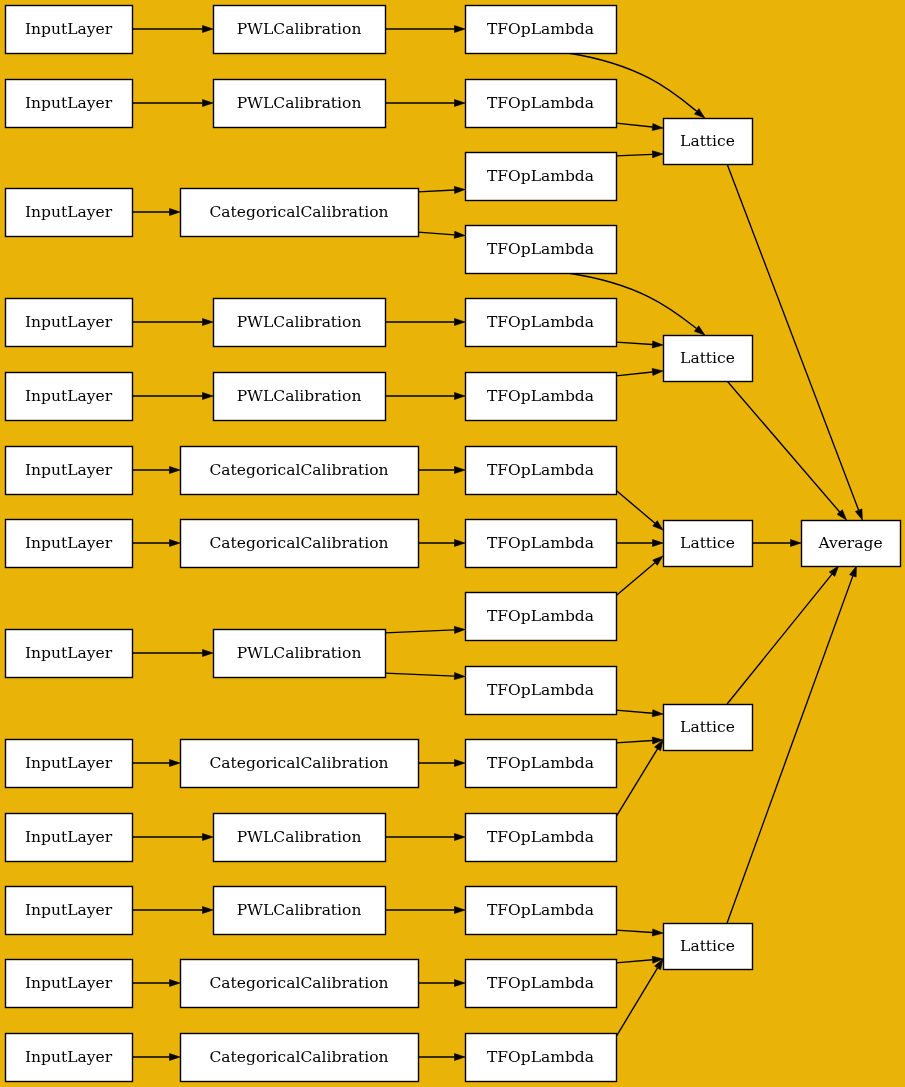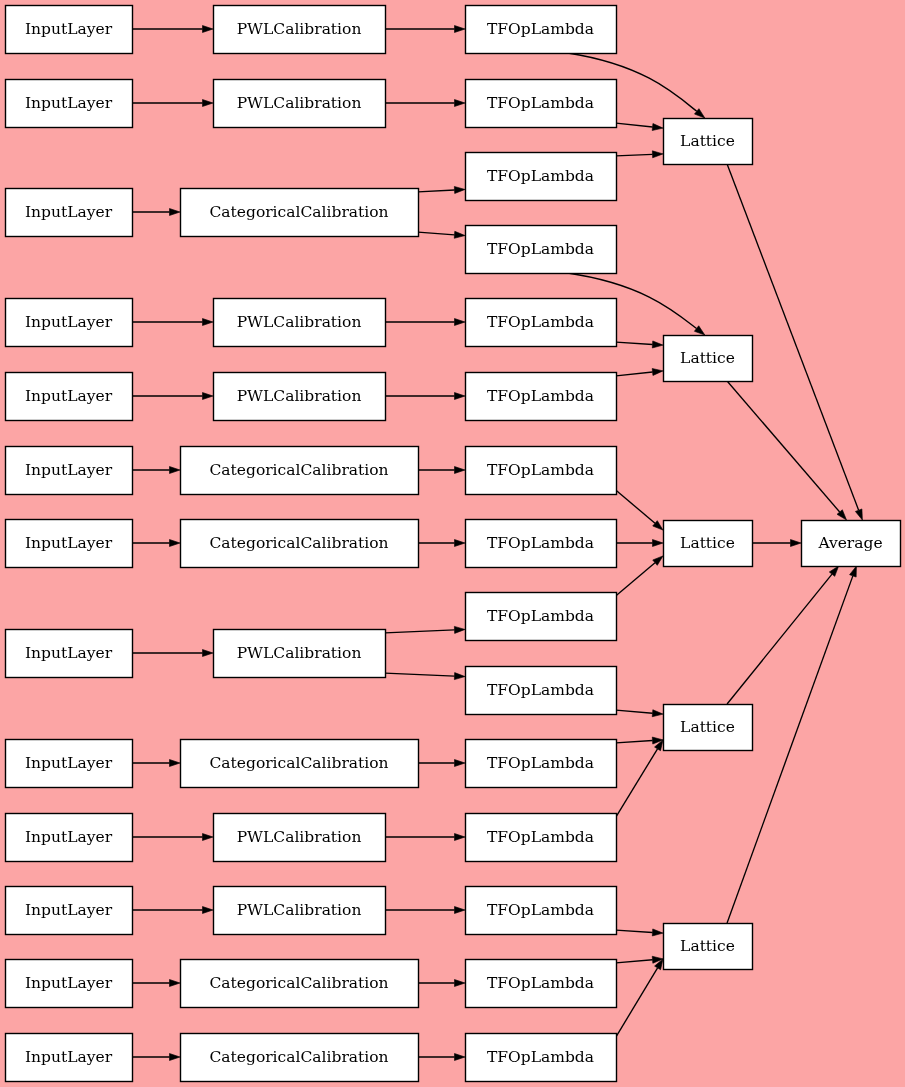--- a/index.html
+++ b/index.html
@@ -4,21 +4,21 @@
 <style>
   html, body {
     margin: 0;
     padding: 0;
     background: #ffffff;
   }
   #graph-root {
     position: relative;
     width: 905px;
     height: 1087px;
-    background: #fca5a5;
+    background: #eab308;
     font-family: "DejaVu Serif", "Liberation Serif", serif;
   }
   svg#graph-canvas {
     position: absolute;
     top: 0;
     left: 0;
     width: 905px;
     height: 1087px;
     display: block;
   }

